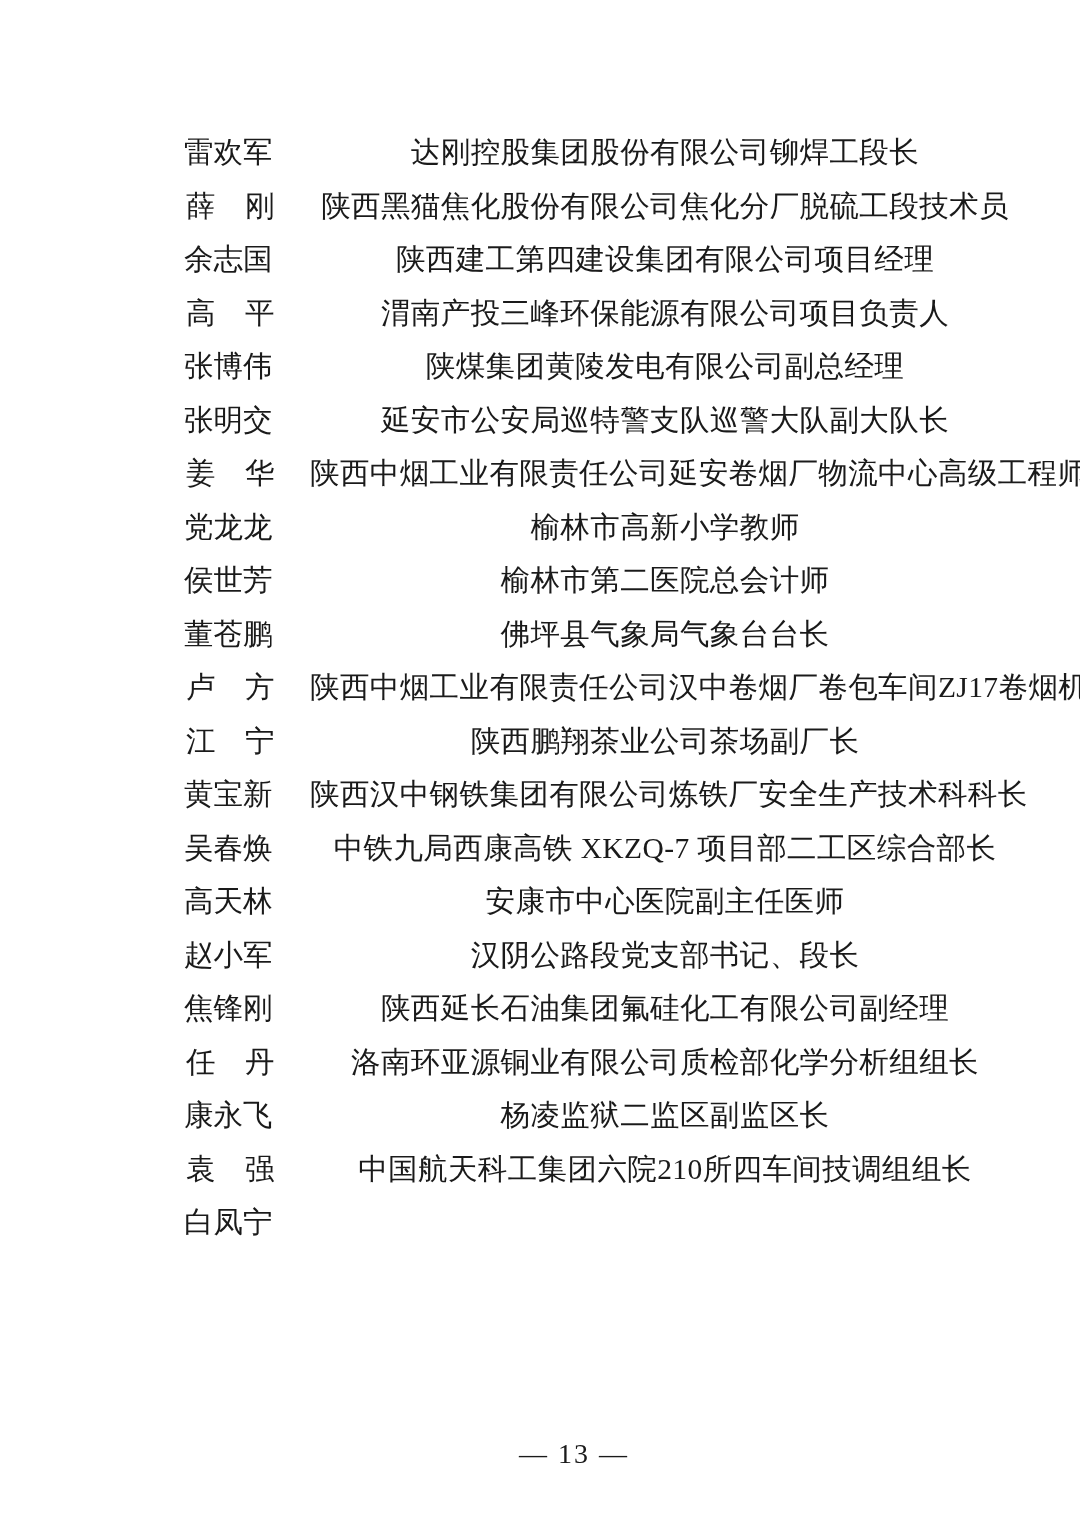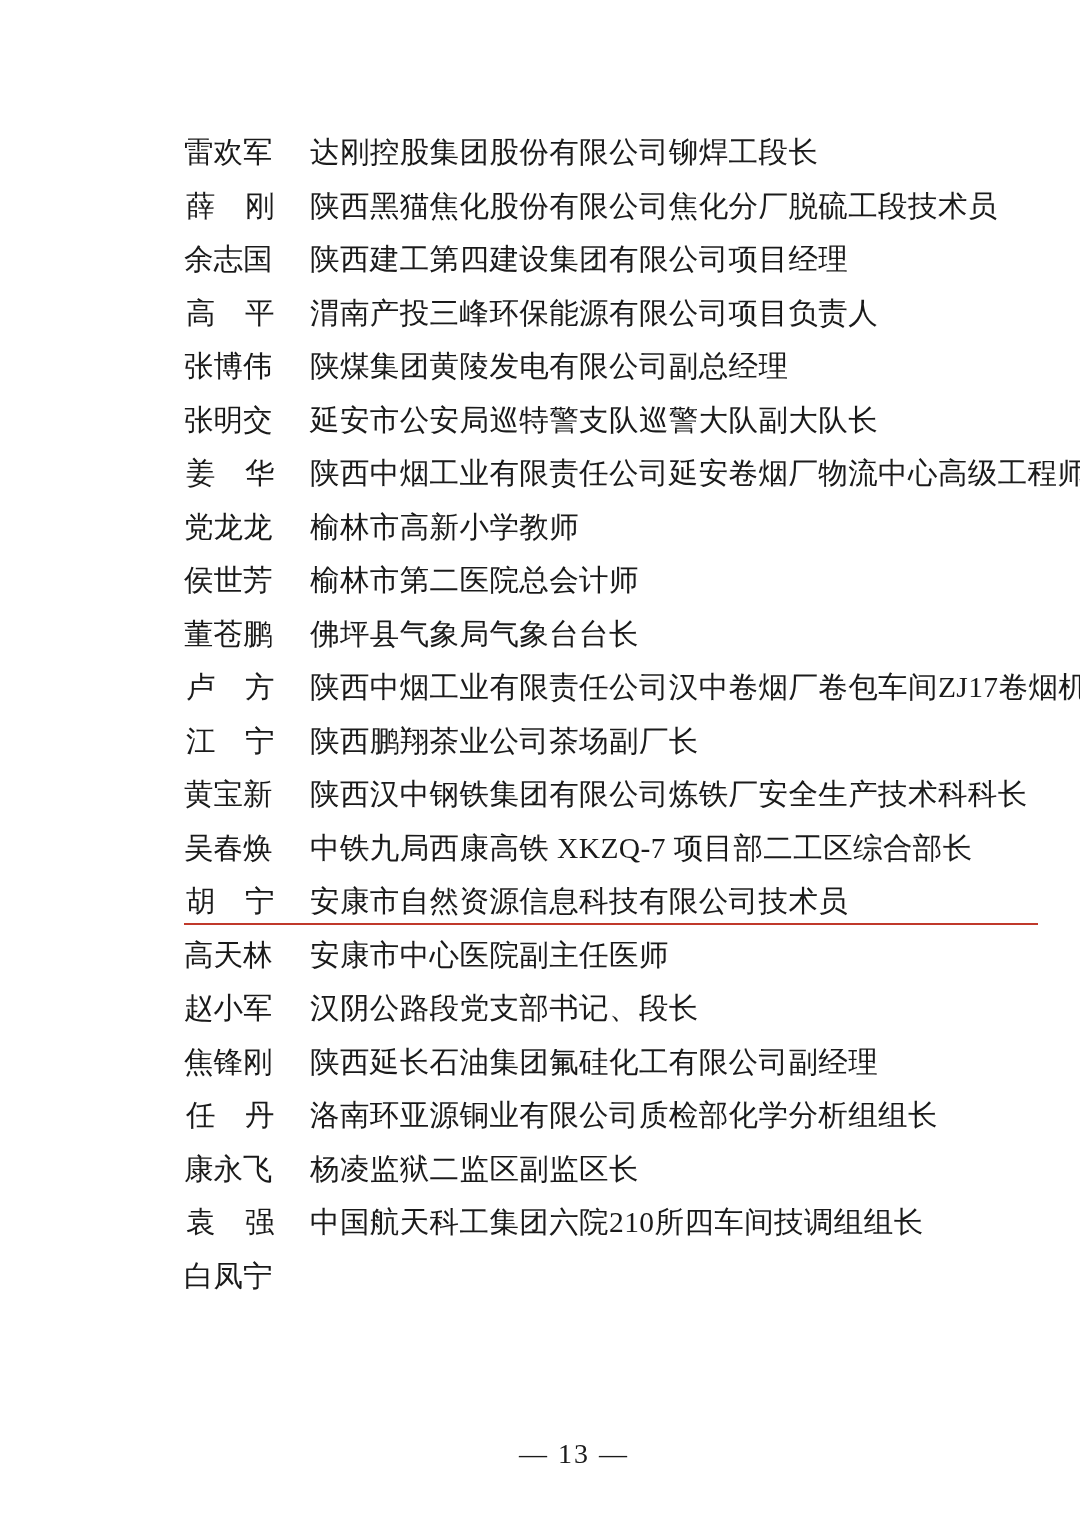--- a/index.html
+++ b/index.html
@@ -43,20 +43,21 @@
     justify-content: space-between;
     letter-spacing: 0;
   }
   .entry .name.two-char {
     padding: 0 6px 0 2px;
     box-sizing: border-box;
   }
   .entry .title {
     flex: 1 1 auto;
     padding-left: 6px;
+    text-align: center;
   }
   .entry.underlined {
     position: relative;
   }
   .entry.underlined::after {
     content: "";
     position: absolute;
     left: 0;
     right: -18px;
     bottom: 4px;
@@ -148,24 +149,20 @@
     <div class="entry">
       <span class="name">黄宝新</span>
       <span class="title">陕西汉中钢铁集团有限公司炼铁厂安全生产技术科科长</span>
     </div>
 
     <div class="entry">
       <span class="name">吴春焕</span>
       <span class="title">中铁九局西康高铁 XKZQ-7 项目部二工区综合部长</span>
     </div>
 
-    <div class="entry underlined">
-      <span class="name two-char">胡　宁</span>
-      <span class="title">安康市自然资源信息科技有限公司技术员</span>
-    </div>
 
     <div class="entry">
       <span class="name">高天林</span>
       <span class="title">安康市中心医院副主任医师</span>
     </div>
 
     <div class="entry">
       <span class="name">赵小军</span>
       <span class="title">汉阴公路段党支部书记、段长</span>
     </div>

